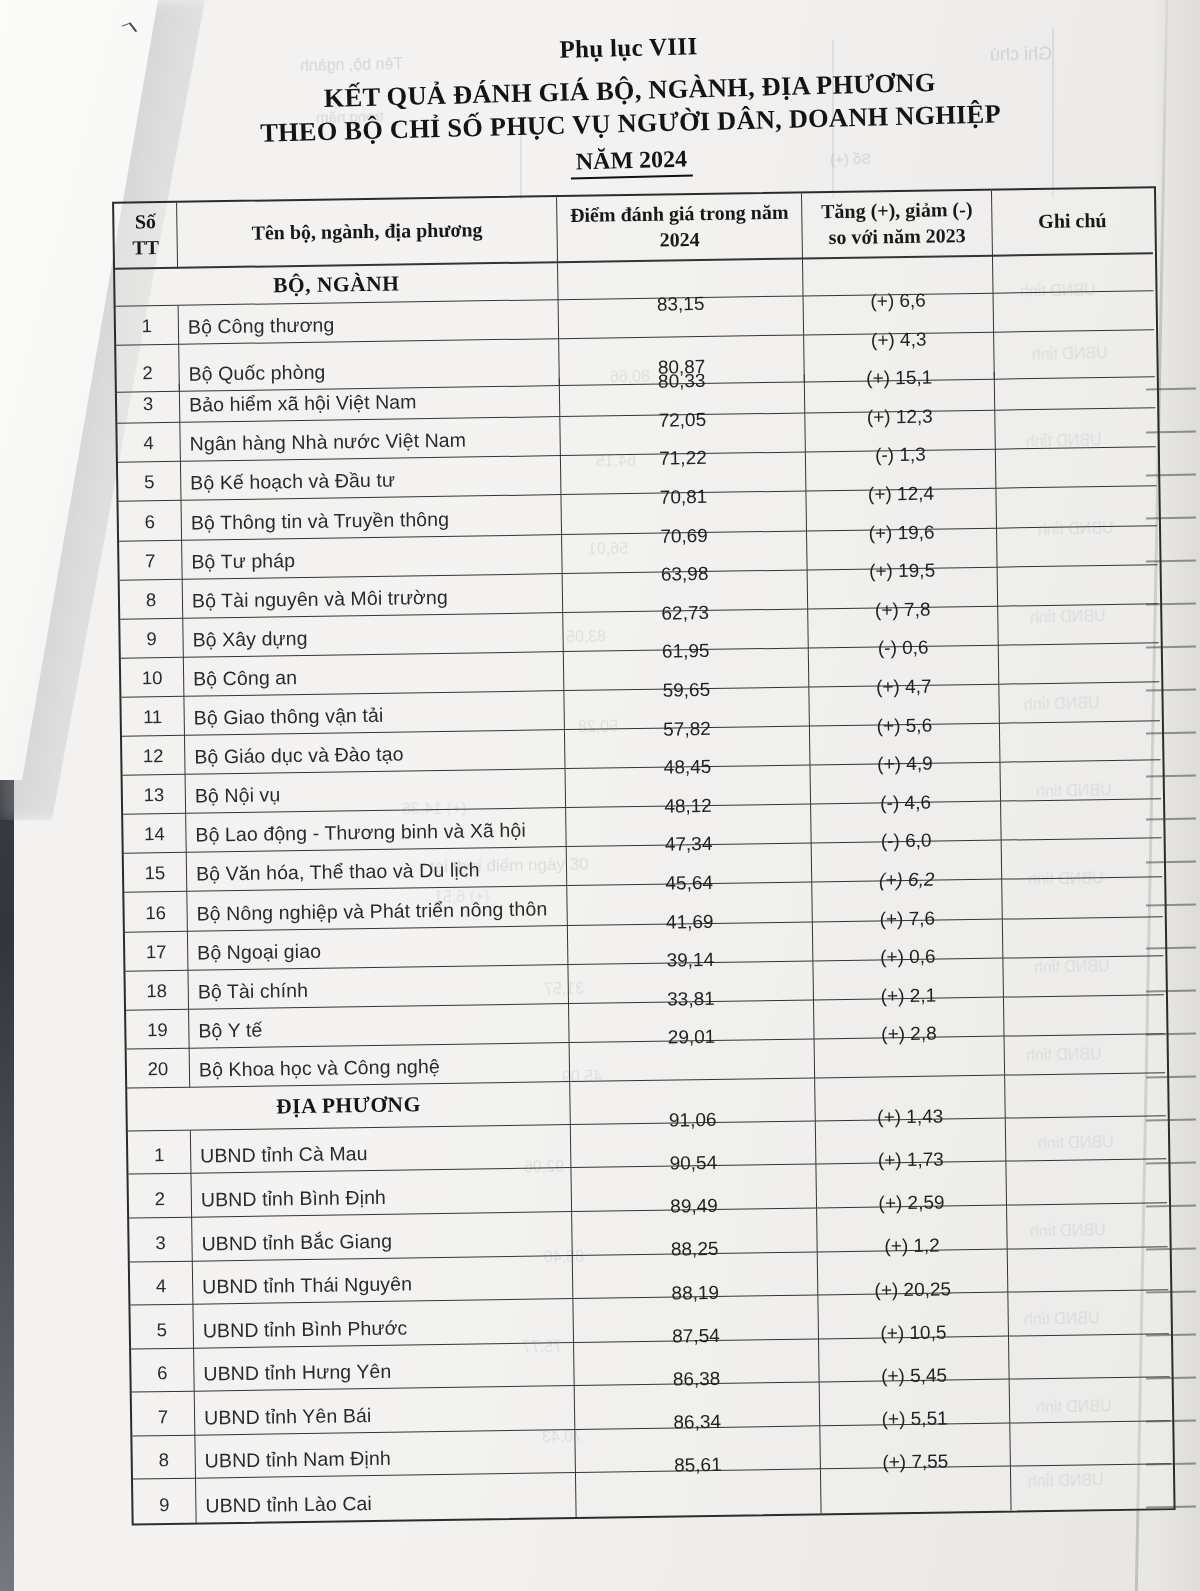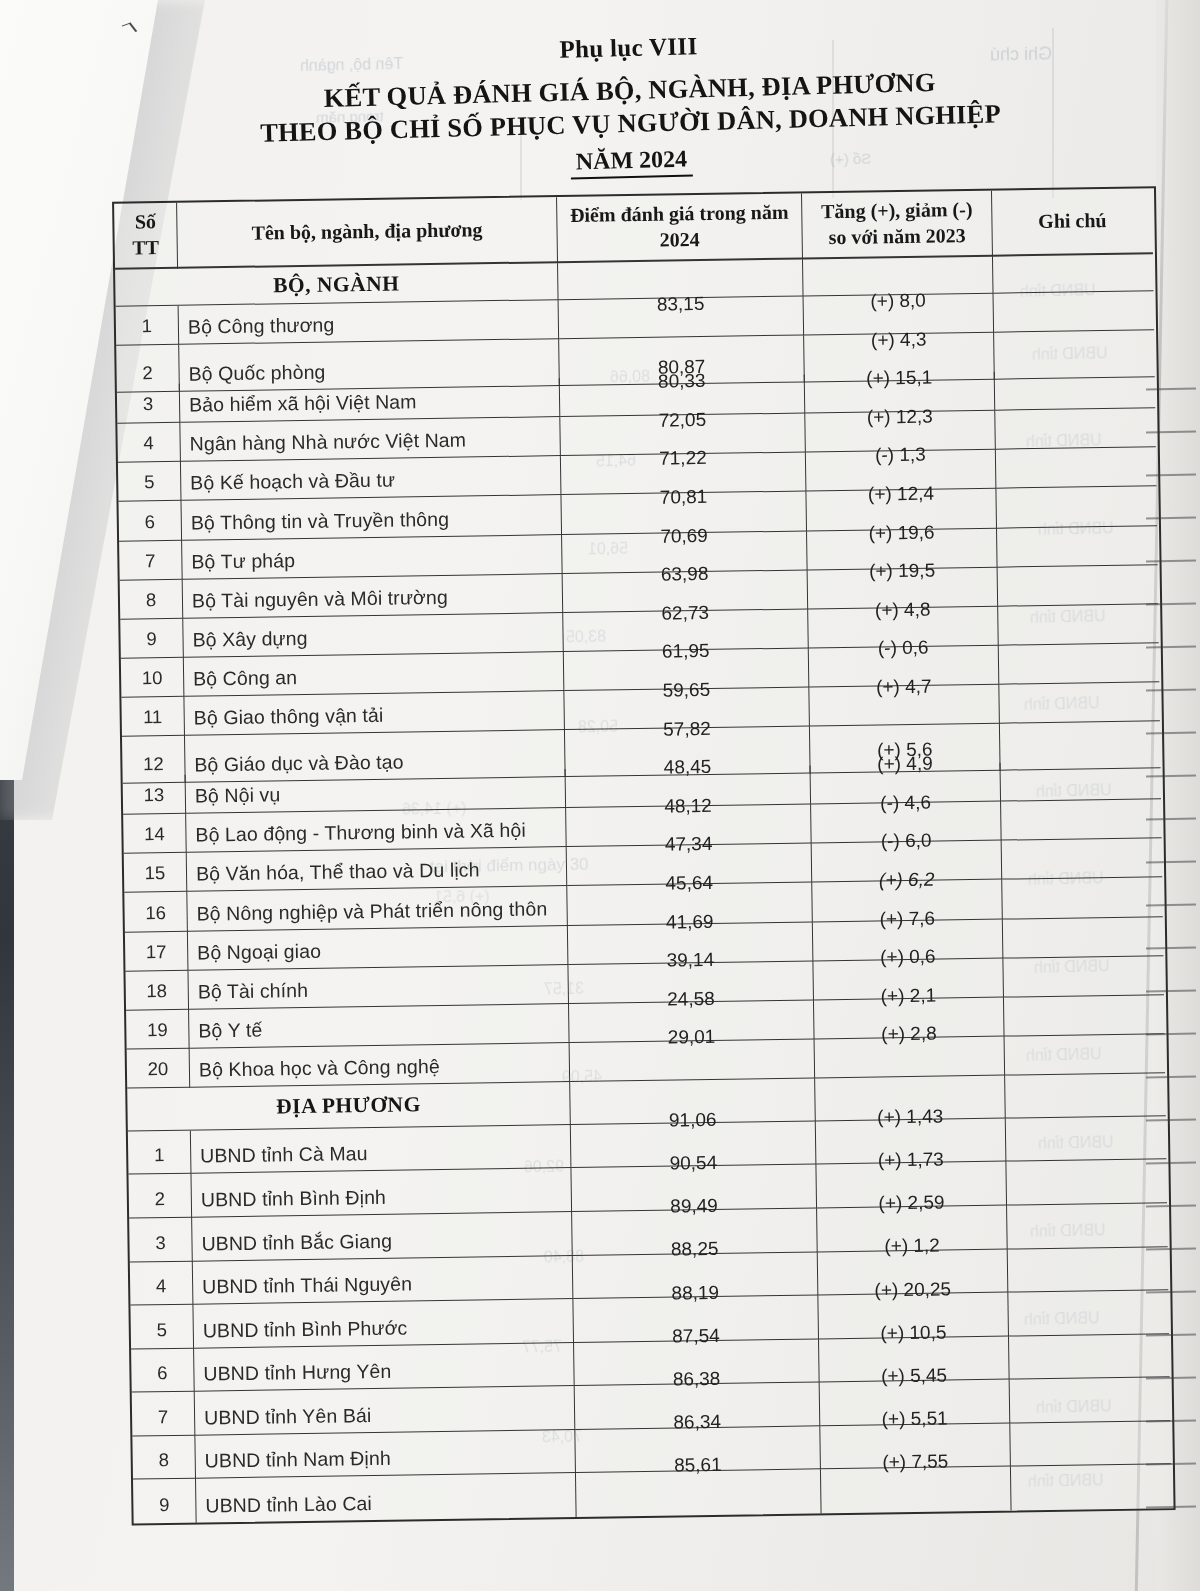--- a/index.html
+++ b/index.html
@@ -145,21 +145,21 @@
         <div class="c"></div>
         <div class="c"></div>
       </div>
       <div class="t-row" style="height: 39.1px;">
         <div class="c cell-stt">1</div>
         <div class="c cell-name">Bộ Công thương</div>
         <div class="c cell-num">
           <span class="num" style="top: -5px;">83,15</span>
         </div>
         <div class="c cell-num">
-          <span class="num" style="top: -5px;">(+) 8,0</span>
+          <span class="num" style="top: -5px;">(+) 6,6</span>
         </div>
         <div class="c"></div>
       </div>
       <div class="t-row" style="height: 39.1px;">
         <div class="c cell-stt">2</div>
         <div class="c cell-name">Bộ Quốc phòng</div>
         <div class="c cell-num">
           <span class="num" style="top: -5.5px; margin-top: 24px;">80,87</span>
         </div>
         <div class="c cell-num">
@@ -233,21 +233,21 @@
         </div>
         <div class="c"></div>
       </div>
       <div class="t-row" style="height: 39.1px;">
         <div class="c cell-stt">9</div>
         <div class="c cell-name">Bộ Xây dựng</div>
         <div class="c cell-num">
           <span class="num" style="top: -9px;">62,73</span>
         </div>
         <div class="c cell-num">
-          <span class="num" style="top: -9px;">(+) 4,8</span>
+          <span class="num" style="top: -9px;">(+) 7,8</span>
         </div>
         <div class="c"></div>
       </div>
       <div class="t-row" style="height: 39.1px;">
         <div class="c cell-stt">10</div>
         <div class="c cell-name">Bộ Công an</div>
         <div class="c cell-num">
           <span class="num" style="top: -9.5px;">61,95</span>
         </div>
         <div class="c cell-num">
@@ -266,21 +266,21 @@
         </div>
         <div class="c"></div>
       </div>
       <div class="t-row" style="height: 39.1px;">
         <div class="c cell-stt">12</div>
         <div class="c cell-name">Bộ Giáo dục và Đào tạo</div>
         <div class="c cell-num">
           <span class="num" style="top: -10.5px;">57,82</span>
         </div>
         <div class="c cell-num">
-          <span class="num" style="top: -10.5px; margin-top: 24px;">(+) 5,6</span>
+          <span class="num" style="top: -10.5px;">(+) 5,6</span>
         </div>
         <div class="c"></div>
       </div>
       <div class="t-row" style="height: 39.1px;">
         <div class="c cell-stt">13</div>
         <div class="c cell-name">Bộ Nội vụ</div>
         <div class="c cell-num">
           <span class="num" style="top: -11px;">48,45</span>
         </div>
         <div class="c cell-num">
@@ -340,21 +340,21 @@
         </div>
         <div class="c cell-num">
           <span class="num" style="top: -13.5px;">(+) 0,6</span>
         </div>
         <div class="c"></div>
       </div>
       <div class="t-row" style="height: 39.1px;">
         <div class="c cell-stt">19</div>
         <div class="c cell-name">Bộ Y tế</div>
         <div class="c cell-num">
-          <span class="num" style="top: -14px;">24,58</span>
+          <span class="num" style="top: -14px;">33,81</span>
         </div>
         <div class="c cell-num">
           <span class="num" style="top: -14px;">(+) 2,1</span>
         </div>
         <div class="c"></div>
       </div>
       <div class="t-row" style="height: 39.1px;">
         <div class="c cell-stt">20</div>
         <div class="c cell-name">Bộ Khoa học và Công nghệ</div>
         <div class="c cell-num">

